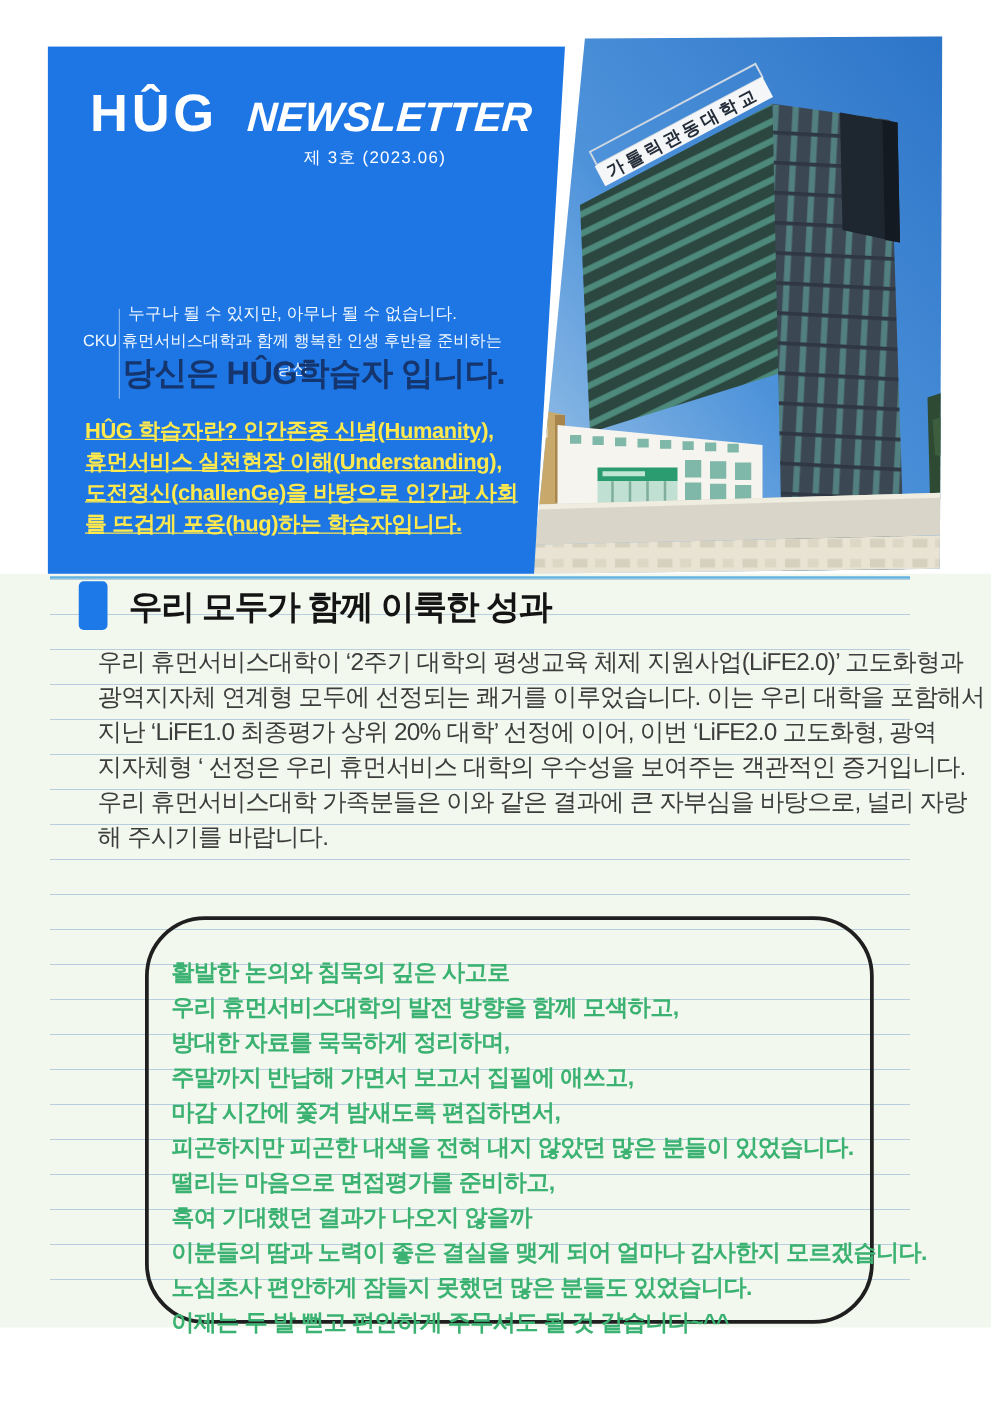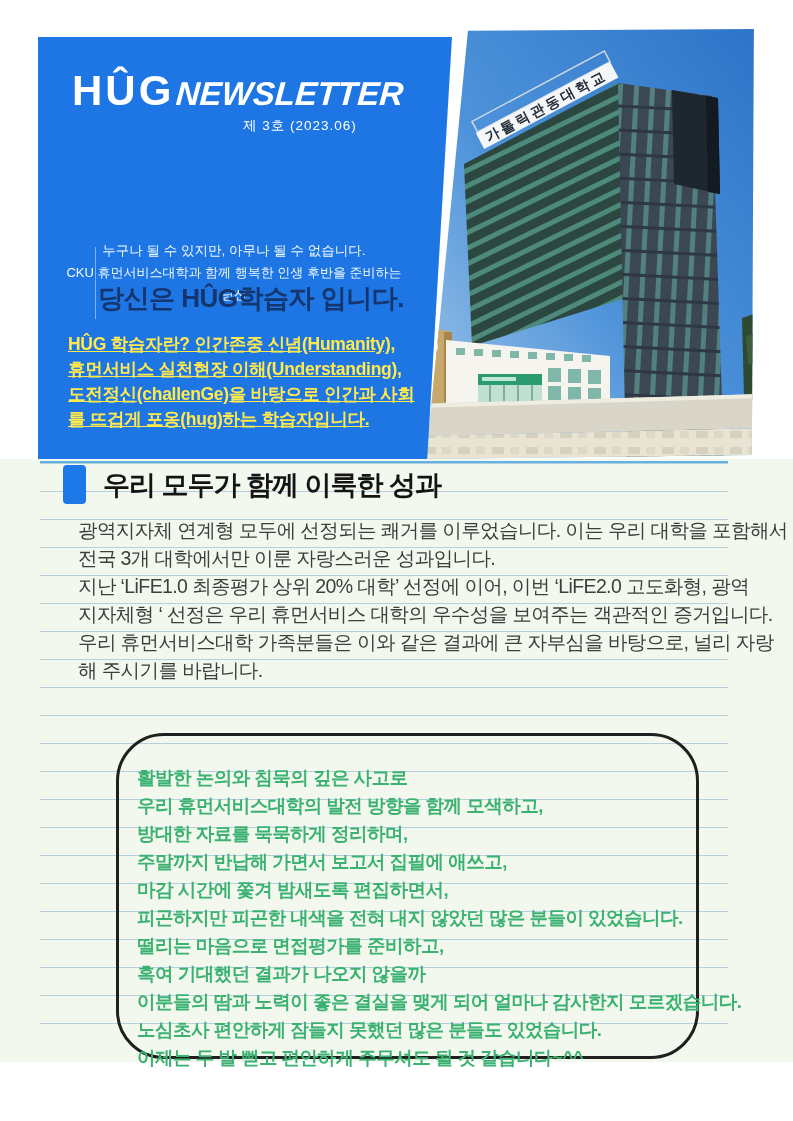--- a/index.html
+++ b/index.html
@@ -2,21 +2,21 @@
 <html><head>
 <meta charset="utf-8">
 <style>
   html,body{margin:0;padding:0;background:#ffffff;}
   .page{position:relative;width:793px;height:1121px;background:#ffffff;overflow:hidden;
         font-family:"Liberation Sans","DejaVu Sans",sans-serif;}
 
   
   .blue-block{position:absolute;left:38px;top:37px;width:414px;height:423px;
               background:#1d76e4;clip-path:polygon(0 0,100% 0,94% 100%,0 100%);}
-  .logo-row{position:absolute;left:34px;top:30px;display:flex;align-items:baseline;gap:2px;white-space:nowrap;}
+  .logo-row{position:absolute;left:34px;top:30px;display:flex;align-items:baseline;gap:24px;white-space:nowrap;}
   .logo-hug{font-size:42px;font-weight:800;color:#ffffff;letter-spacing:3px;}
   .logo-news{font-size:33px;font-weight:800;font-style:italic;color:#ffffff;letter-spacing:0px;transform:skewX(-4deg);}
   .issue{position:absolute;left:205px;top:80px;font-size:13.5px;color:#ffffff;letter-spacing:1px;}
   .vline{position:absolute;left:57px;top:210px;width:1px;height:72px;background:rgba(255,255,255,.45);}
   .taglines{position:absolute;left:28px;top:203px;width:336px;text-align:center;color:#f2f8ff;}
   .tagline1{font-size:13.5px;line-height:22px;}
   .tagline2{font-size:13px;line-height:22px;}
   .headline{position:absolute;left:60px;top:244px;font-size:26px;font-weight:800;color:#15356e;white-space:nowrap;letter-spacing:-0.5px;}
   .desc{position:absolute;left:30px;top:295px;font-size:17.5px;font-weight:700;line-height:25px;color:#ffe94d;white-space:nowrap;letter-spacing:-0.3px;text-decoration:underline;}
 
@@ -150,22 +150,22 @@
   </div>
 
   <div class="tint"></div>
   <div class="rule-top"></div>
   <div class="rule-lines"></div>
 
   <div class="sec-marker"></div>
   <div class="sec-title">우리 모두가 함께 이룩한 성과</div>
 
   <div class="paragraph">
+    <div>우리 휴먼서비스대학이 ‘2주기 대학의 평생교육 체제 지원사업(LiFE2.0)’ 고도화형과</div>
     <div>광역지자체 연계형 모두에 선정되는 쾌거를 이루었습니다. 이는 우리 대학을 포함해서</div>
-    <div>전국 3개 대학에서만 이룬 자랑스러운 성과입니다.</div>
     <div>지난 ‘LiFE1.0 최종평가 상위 20% 대학’ 선정에 이어, 이번 ‘LiFE2.0 고도화형, 광역</div>
     <div>지자체형 ‘ 선정은 우리 휴먼서비스 대학의 우수성을 보여주는 객관적인 증거입니다.</div>
     <div>우리 휴먼서비스대학 가족분들은 이와 같은 결과에 큰 자부심을 바탕으로, 널리 자랑</div>
     <div>해 주시기를 바랍니다.</div>
   </div>
 
   <div class="quote-box"></div>
   <div class="quote">
     <div>활발한 논의와 침묵의 깊은 사고로</div>
     <div>우리 휴먼서비스대학의 발전 방향을 함께 모색하고,</div>

